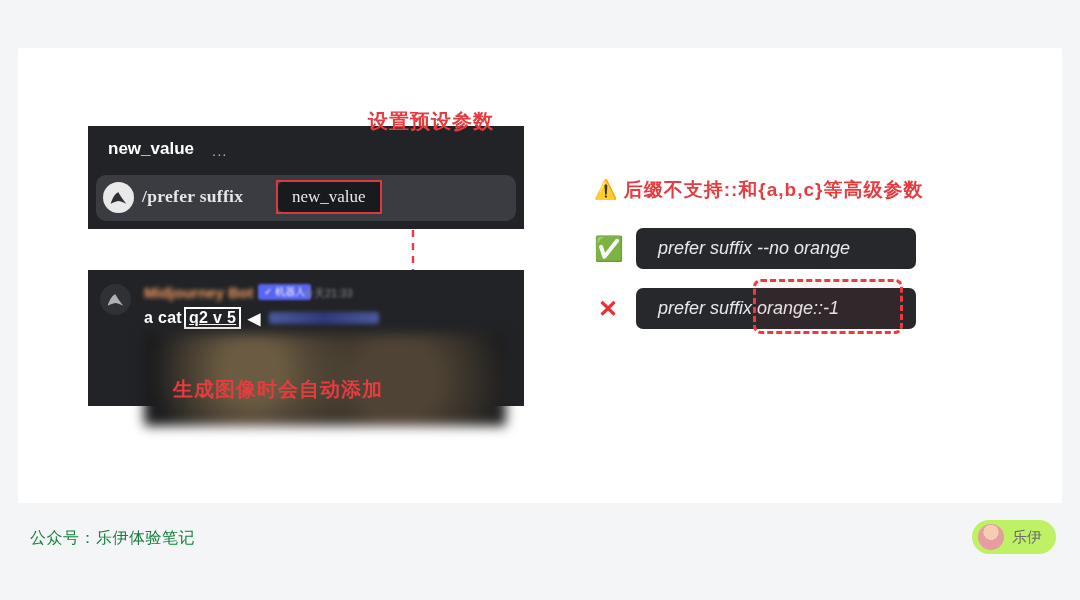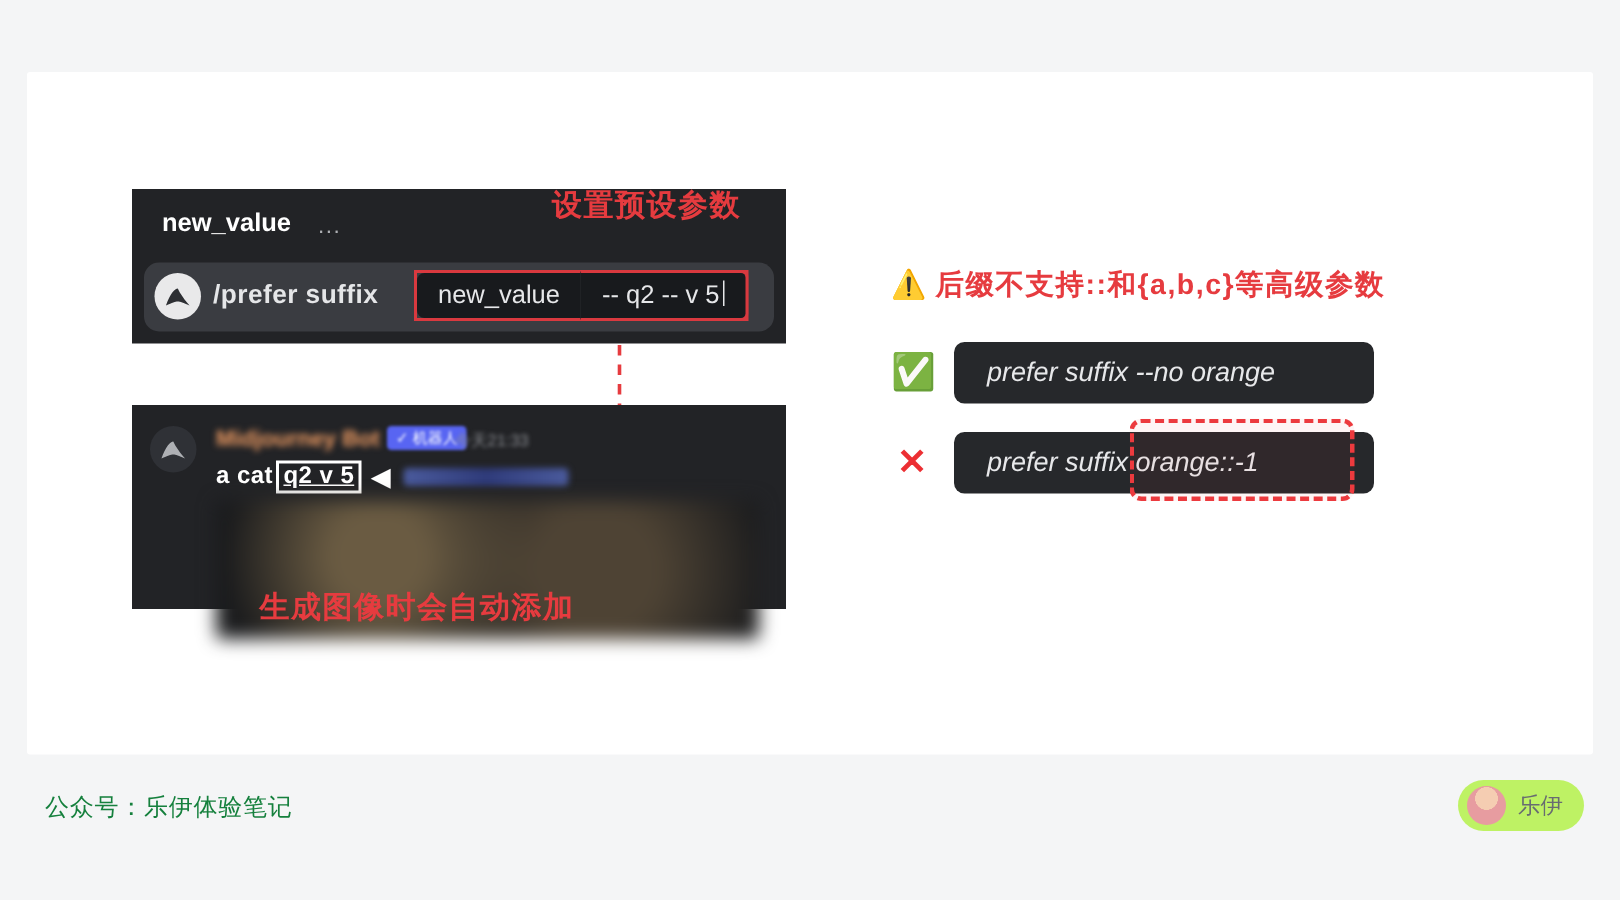--- a/index.html
+++ b/index.html
@@ -34,21 +34,21 @@
     position: absolute; left: 20px; top: 13px;
     color: #fff; font-weight: 700; font-size: 17px;
   }
   .ellipsis {
     position: absolute; left: 124px; top: 16px;
     color: #aeb0b4; font-size: 15px; letter-spacing: 1px;
   }
   .inputbar {
     position: absolute; left: 8px; top: 49px;
     width: 420px; height: 46px;
-    background: #3a3c41; border-radius: 10px;
+    background: #3a3c41; border-radius: 10px; font-family: Liberation Serif, serif;
   }
   .mj-avatar {
     position: absolute; left: 7px; top: 7px;
     width: 31px; height: 31px; border-radius: 50%;
     background: #e9e9ea;
     display: flex; align-items: center; justify-content: center;
   }
   .mj-avatar svg { width: 21px; height: 21px; }
   .cmd {
     position: absolute; left: 46px; top: 11px;
@@ -79,21 +79,20 @@
     background: #e6e7e9;
     vertical-align: -2px;
     margin-left: 2px;
   }
   .redlabel {
     position: absolute;
     color: #e63b3f;
     font-weight: 800;
     font-size: 20px;
     letter-spacing: 1px;
-    margin-top: 15px;
   }
   .redlabel.top { left: 350px; top: 60px; }
   .redlabel.mid { left: 155px; top: 328px; }
 
   
   .bot .mj-avatar { left: 12px; top: 14px; background: #2f3136; }
   .bot .mj-avatar svg path { fill: #aeb0b4; }
   .blur-name {
     position: absolute; left: 56px; top: 14px;
     color: #ef9c63; filter: blur(2px); font-size: 15px; font-weight: 600;
@@ -203,21 +202,20 @@
     <div class="ellipsis">...</div>
     <div class="inputbar">
       <div class="mj-avatar">
         <svg viewBox="0 0 24 24">
             <path fill="#2d2f33" d="M3 19c3-9 7-13 9-13 1 2 3 6 9 13-5-2-7-3-9-3s-4 1-9 3z"></path>
           </svg>
       </div>
       <div class="cmd">/prefer suffix</div>
       <div class="pillwrap">
         <div class="pill first">new_value</div>
-        <div class="pill second"><span>-- q2 -- v 5</span><span class="caret"></span></div>
       </div>
     </div>
   </div>
   <div class="redlabel top">设置预设参数</div>
 
   <svg class="connector">
     <path d="M170 3 L170 72 Q170 86 156 86 L16 86" fill="none" stroke="#e63b3f" stroke-width="2.4" stroke-dasharray="7 6"></path>
     <path d="M20 80 L7 86 L20 92" fill="none" stroke="#e63b3f" stroke-width="2.4"></path>
   </svg>
 

